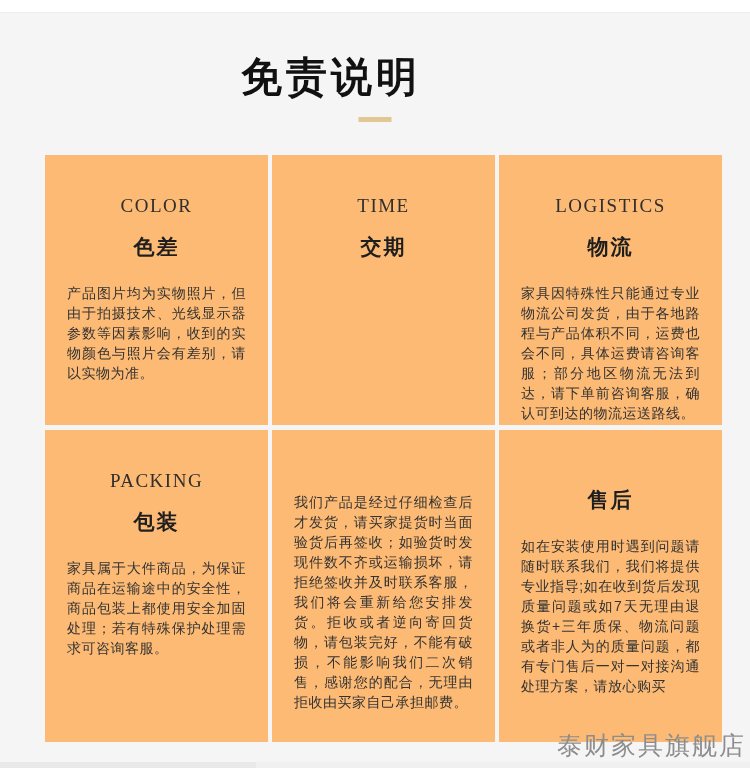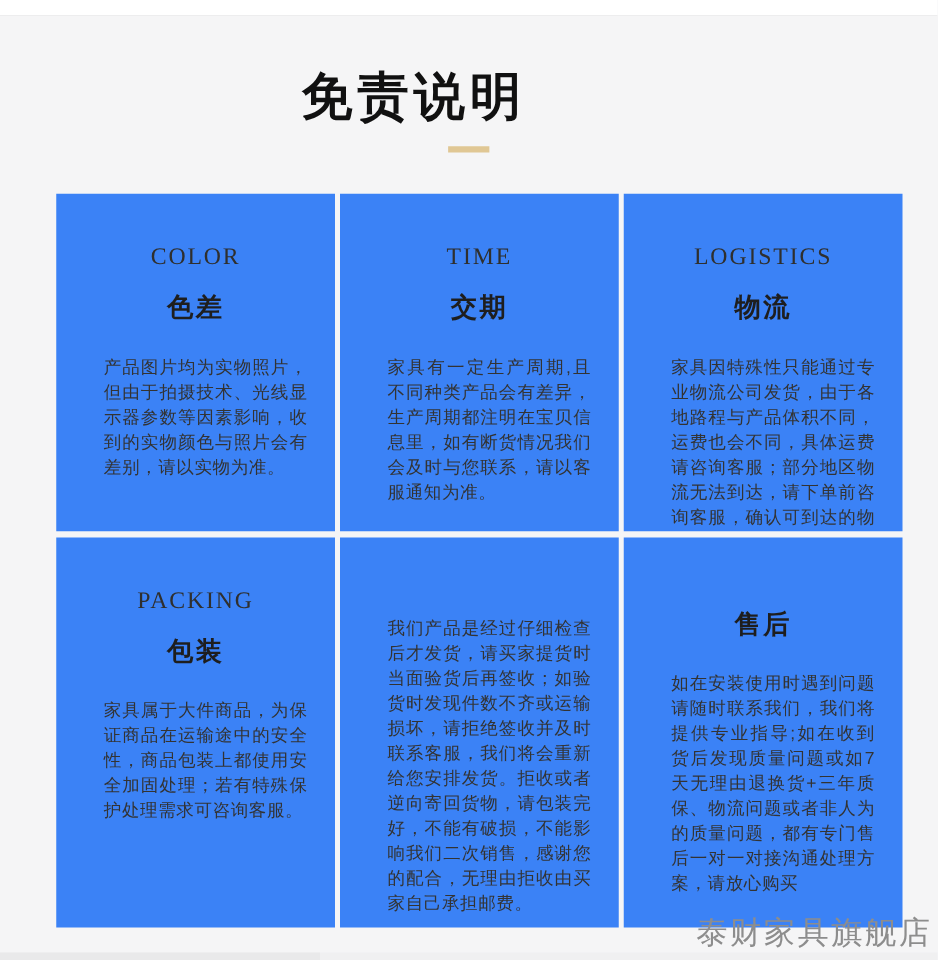--- a/index.html
+++ b/index.html
@@ -33,21 +33,21 @@
   }
   .card-grid {
     position: absolute; top: 155px; left: 45px;
     width: 677px;
     display: grid;
     grid-template-columns: repeat(3, 1fr);
     grid-template-rows: 270px 312px;
     gap: 5px 4px;
   }
   .card {
-    background: #3b82f6;
+    background: #fdba74;
     box-sizing: border-box;
     padding: 40px 22px 0 22px;
     overflow: hidden;
   }
   .card-en {
     text-align: center;
     font-family: "Liberation Serif", serif;
     font-size: 19px;
     letter-spacing: 1.5px;
     color: #2f2f2e;
@@ -62,21 +62,20 @@
     margin-top: 16px;
     letter-spacing: 2px;
   }
   .card-body {
     margin-top: 22px;
     font-size: 14px;
     line-height: 20px;
     color: #333333;
     text-align: justify;
     letter-spacing: 0.5px;
-    margin-left: 16px;
   }
   .watermark {
     position: absolute;
     right: 4px; bottom: 6px;
     font-family: "Liberation Serif", serif;
     font-size: 25px;
     color: #8d8d8d;
     letter-spacing: 2px;
     white-space: nowrap;
   }
@@ -103,21 +102,20 @@
 
   <div class="card">
     <div class="card-en">COLOR</div>
     <div class="card-cn">色差</div>
     <div class="card-body">产品图片均为实物照片，但由于拍摄技术、光线显示器参数等因素影响，收到的实物颜色与照片会有差别，请以实物为准。</div>
   </div>
 
   <div class="card">
     <div class="card-en">TIME</div>
     <div class="card-cn">交期</div>
-    <div class="card-body">家具有一定生产周期,且不同种类产品会有差异，生产周期都注明在宝贝信息里，如有断货情况我们会及时与您联系，请以客服通知为准。</div>
   </div>
 
   <div class="card">
     <div class="card-en">LOGISTICS</div>
     <div class="card-cn">物流</div>
     <div class="card-body">家具因特殊性只能通过专业物流公司发货，由于各地路程与产品体积不同，运费也会不同，具体运费请咨询客服；部分地区物流无法到达，请下单前咨询客服，确认可到达的物流运送路线。</div>
   </div>
 
   <div class="card">
     <div class="card-en">PACKING</div>

